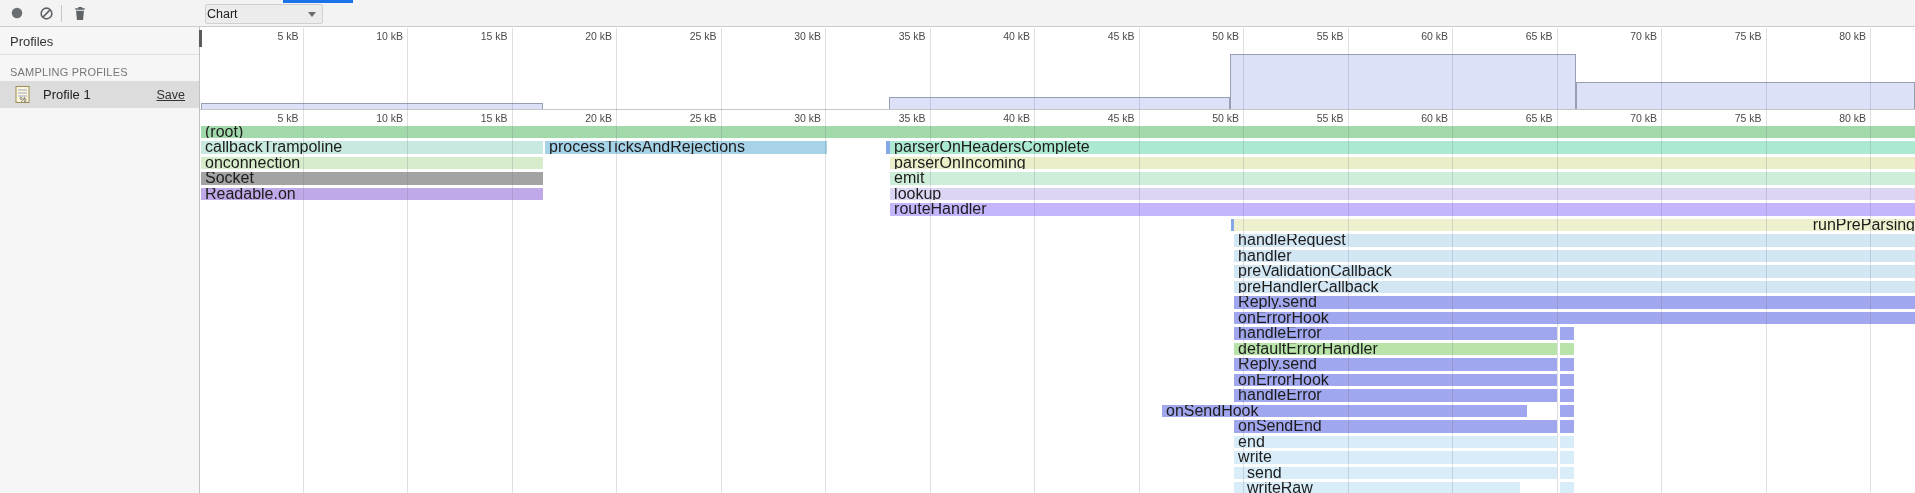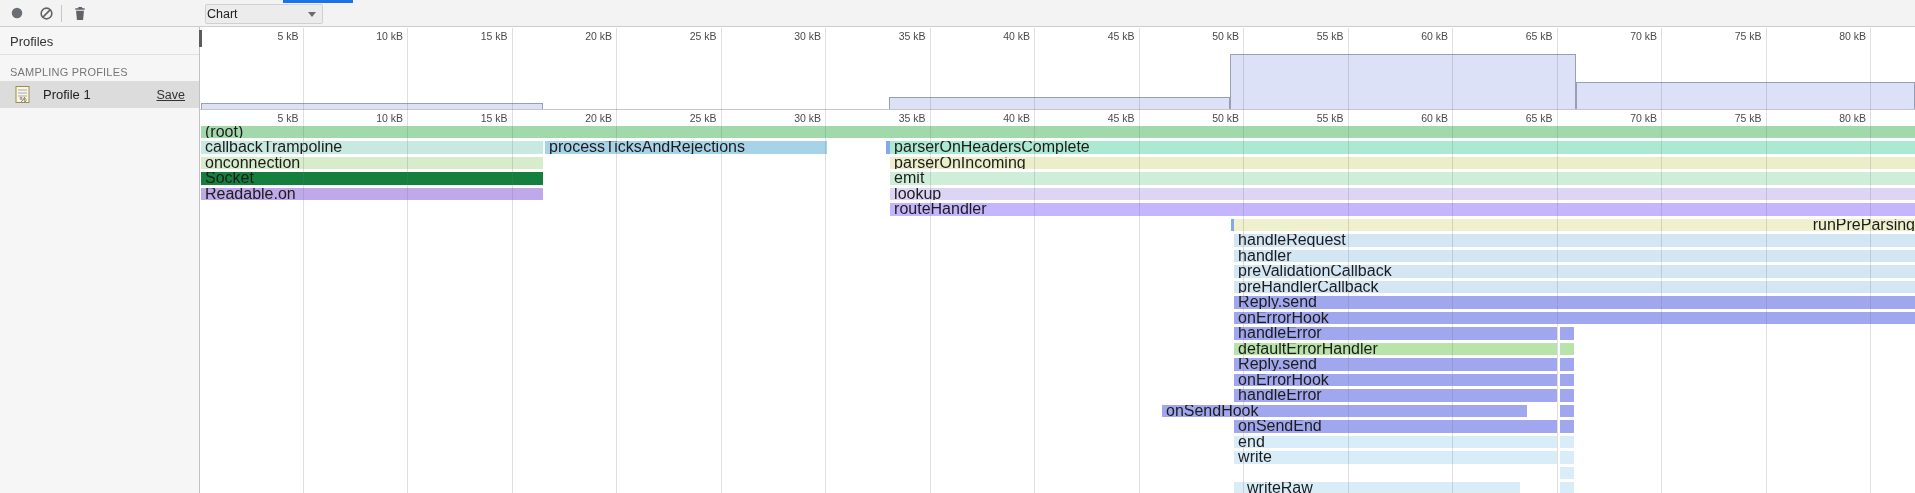--- a/index.html
+++ b/index.html
@@ -74,21 +74,21 @@
       <div class="ov-seg" style="left: 201px; width: 342.1px; top: 102.5px; height: 6.5px; background: rgb(220, 225, 248);"></div>
       <div class="ov-seg" style="left: 889.1px; width: 341.1px; top: 97px; height: 12px; background: rgb(220, 225, 248);"></div>
       <div class="ov-seg" style="left: 1230.1px; width: 345.9px; top: 54px; height: 55px; background: rgb(220, 225, 248);"></div>
       <div class="ov-seg" style="left: 1576px; width: 339px; top: 82px; height: 27px; background: rgb(220, 225, 248);"></div>
     </div>
   <div class="overview-baseline"></div>
   <div class="layer" id="flamelayer">
       <div class="frame" style="left: 201px; width: 1714px; top: 125.5px; background: rgb(162, 217, 171);">(root)</div>
       <div class="frame" style="left: 201px; width: 342.1px; top: 141px; background: rgb(200, 233, 223);">callbackTrampoline</div>
       <div class="frame" style="left: 201px; width: 342.1px; top: 156.5px; background: rgb(214, 236, 202);">onconnection</div>
-      <div class="frame" style="left: 201px; width: 342.1px; top: 172px; background: #15803d;">Socket</div>
+      <div class="frame" style="left: 201px; width: 342.1px; top: 172px; background: #a3a3a3;">Socket</div>
       <div class="frame" style="left: 201px; width: 342.1px; top: 187.5px; background: rgb(191, 169, 232);">Readable.on</div>
       <div class="frame" style="left: 545px; width: 282.2px; top: 141px; background: rgb(167, 211, 232);">processTicksAndRejections</div>
       <div class="frame" style="left: 885.7px; width: 2.9px; top: 141px; background: rgb(134, 168, 232);"></div>
       <div class="frame" style="left: 890.1px; width: 1024.9px; top: 141px; background: rgb(171, 233, 208);">parserOnHeadersComplete</div>
       <div class="frame" style="left: 890.1px; width: 1024.9px; top: 156.5px; background: rgb(235, 238, 200);">parserOnIncoming</div>
       <div class="frame" style="left: 890.1px; width: 1024.9px; top: 172px; background: rgb(207, 238, 218);">emit</div>
       <div class="frame" style="left: 890.1px; width: 1024.9px; top: 187.5px; background: rgb(220, 214, 244);">lookup</div>
       <div class="frame" style="left: 890.1px; width: 1024.9px; top: 203px; background: #c4b5fd;">routeHandler</div>
       <div class="frame" style="left: 1230.6px; width: 2.7px; top: 218.5px; background: rgb(134, 168, 232);"></div>
       <div class="frame" style="left: 1234.1px; width: 680.9px; top: 218.5px; background: rgb(239, 240, 206); text-align: right;">runPreParsing</div>
@@ -109,20 +109,21 @@
       <div class="frame" style="left: 1234.1px; width: 322.9px; top: 389px; background: rgb(161, 167, 238);">handleError</div>
       <div class="frame" style="left: 1560.2px; width: 14px; top: 389px; background: rgb(161, 167, 238);"></div>
       <div class="frame" style="left: 1162px; width: 365px; top: 404.5px; background: rgb(161, 167, 238);">onSendHook</div>
       <div class="frame" style="left: 1560.2px; width: 14px; top: 404.5px; background: rgb(161, 167, 238);"></div>
       <div class="frame" style="left: 1234.1px; width: 322.9px; top: 420px; background: rgb(161, 167, 238);">onSendEnd</div>
       <div class="frame" style="left: 1560.2px; width: 14px; top: 420px; background: rgb(161, 167, 238);"></div>
       <div class="frame" style="left: 1234.1px; width: 322.9px; top: 435.5px; background: rgb(216, 237, 248);">end</div>
       <div class="frame" style="left: 1560.2px; width: 14px; top: 435.5px; background: rgb(216, 237, 248);"></div>
       <div class="frame" style="left: 1234.1px; width: 322.9px; top: 451px; background: rgb(216, 237, 248);">write_</div>
       <div class="frame" style="left: 1560.2px; width: 14px; top: 451px; background: rgb(216, 237, 248);"></div>
+      <div class="frame" style="left: 1234.1px; width: 322.9px; top: 466.5px; background: rgb(216, 237, 248);">_send</div>
       <div class="frame" style="left: 1560.2px; width: 14px; top: 466.5px; background: rgb(216, 237, 248);"></div>
       <div class="frame" style="left: 1234.1px; width: 286px; top: 482px; background: rgb(216, 237, 248);">_writeRaw</div>
       <div class="frame" style="left: 1560.2px; width: 14px; top: 482px; background: rgb(216, 237, 248);"></div>
     </div>
   <div class="layer" id="gridlayer">
       <div class="gridline" style="left: 302.6px;"></div>
       <div class="gridline" style="left: 407.1px;"></div>
       <div class="gridline" style="left: 511.6px;"></div>
       <div class="gridline" style="left: 616.1px;"></div>
       <div class="gridline" style="left: 720.6px;"></div>

